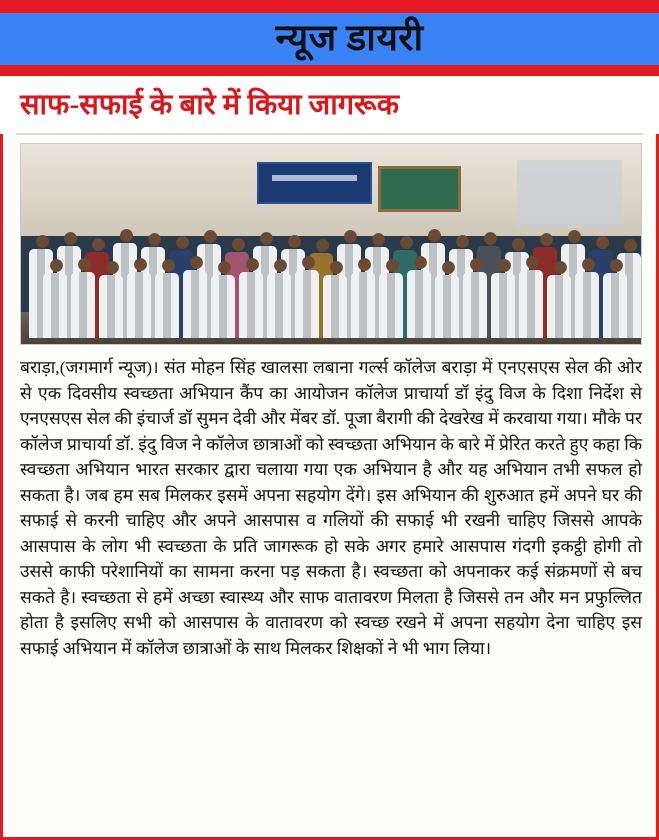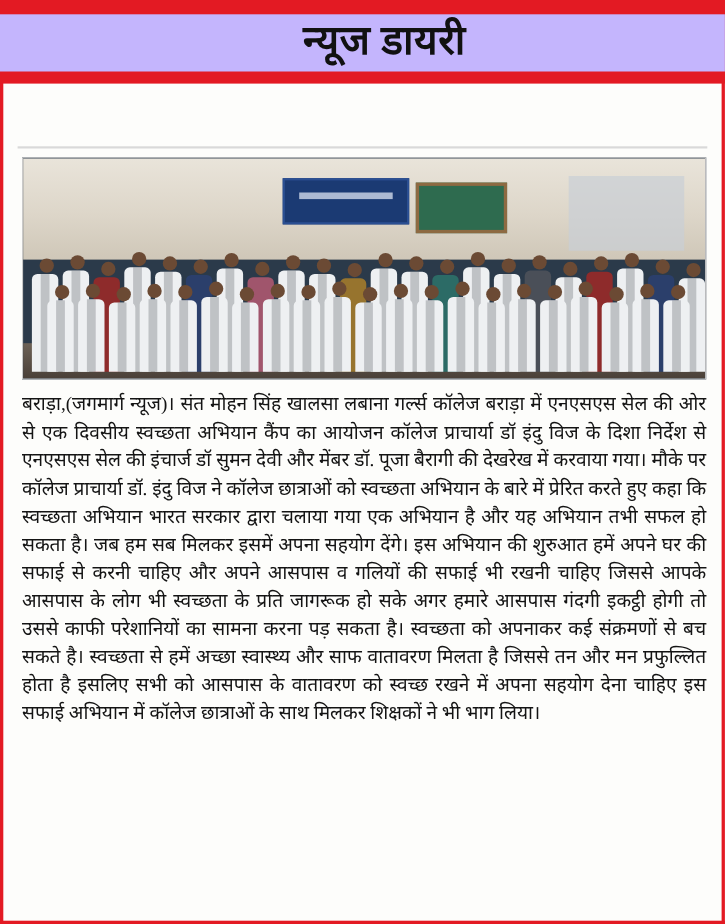--- a/index.html
+++ b/index.html
@@ -26,21 +26,21 @@
     left: 0;
     top: 0;
     width: 659px;
     height: 76px;
     background: #e31a23;
     display: flex;
     align-items: center;
     justify-content: center;
   }
   .masthead-inner {
-    background: #c4b5fd;
+    background: #3b82f6;
     width: 659px;
     height: 52px;
     margin-top: 2px;
     display: flex;
     align-items: center;
     justify-content: center;
     padding-left: 40px;
   }
   .masthead-title {
     font-family: "Liberation Serif", serif;
@@ -209,20 +209,23 @@
 
   <div class="side-rule"></div>
   <div class="side-rule right"></div>
 
   <div class="masthead">
     <div class="masthead-inner">
       <div class="masthead-title">न्यूज डायरी</div>
     </div>
   </div>
 
+  <div class="headline-wrap">
+    <div class="headline">साफ-सफाई के बारे में किया जागरूक</div>
+  </div>
 
   <div class="rule"></div>
 
   <div class="photo-frame">
     <div class="photo-sky"></div>
     <div class="banner"></div>
     <div class="board"></div>
     <div class="wallpanel"></div>
     <div class="photo-floor"></div>
     <div class="crowd">

